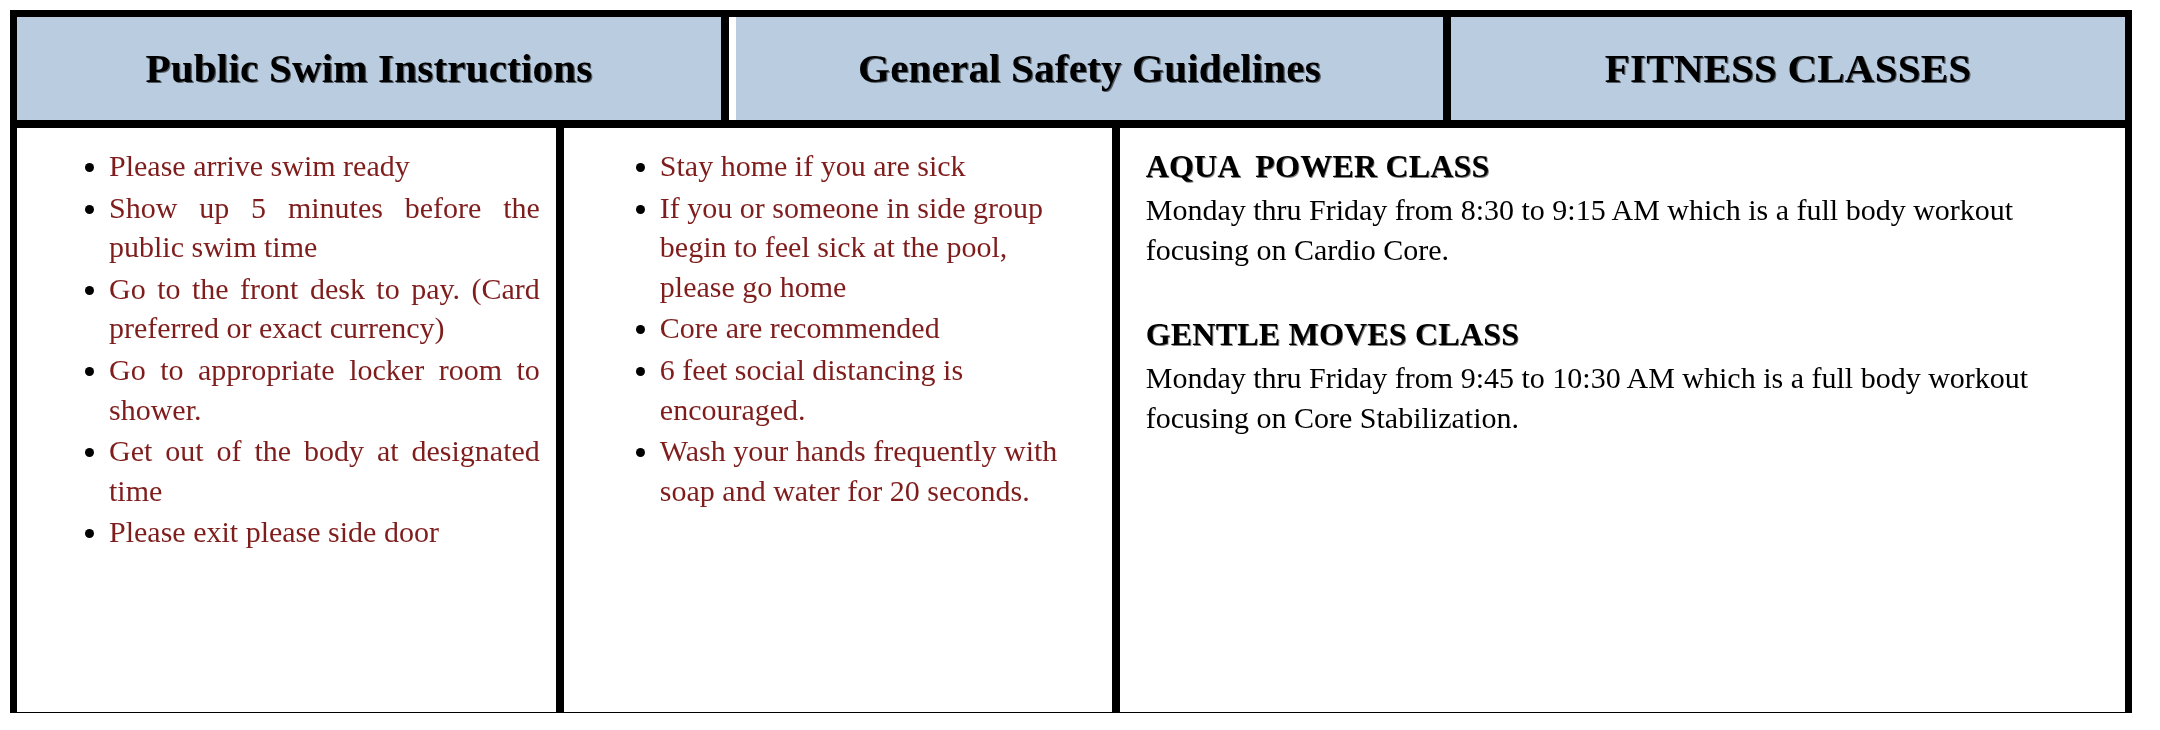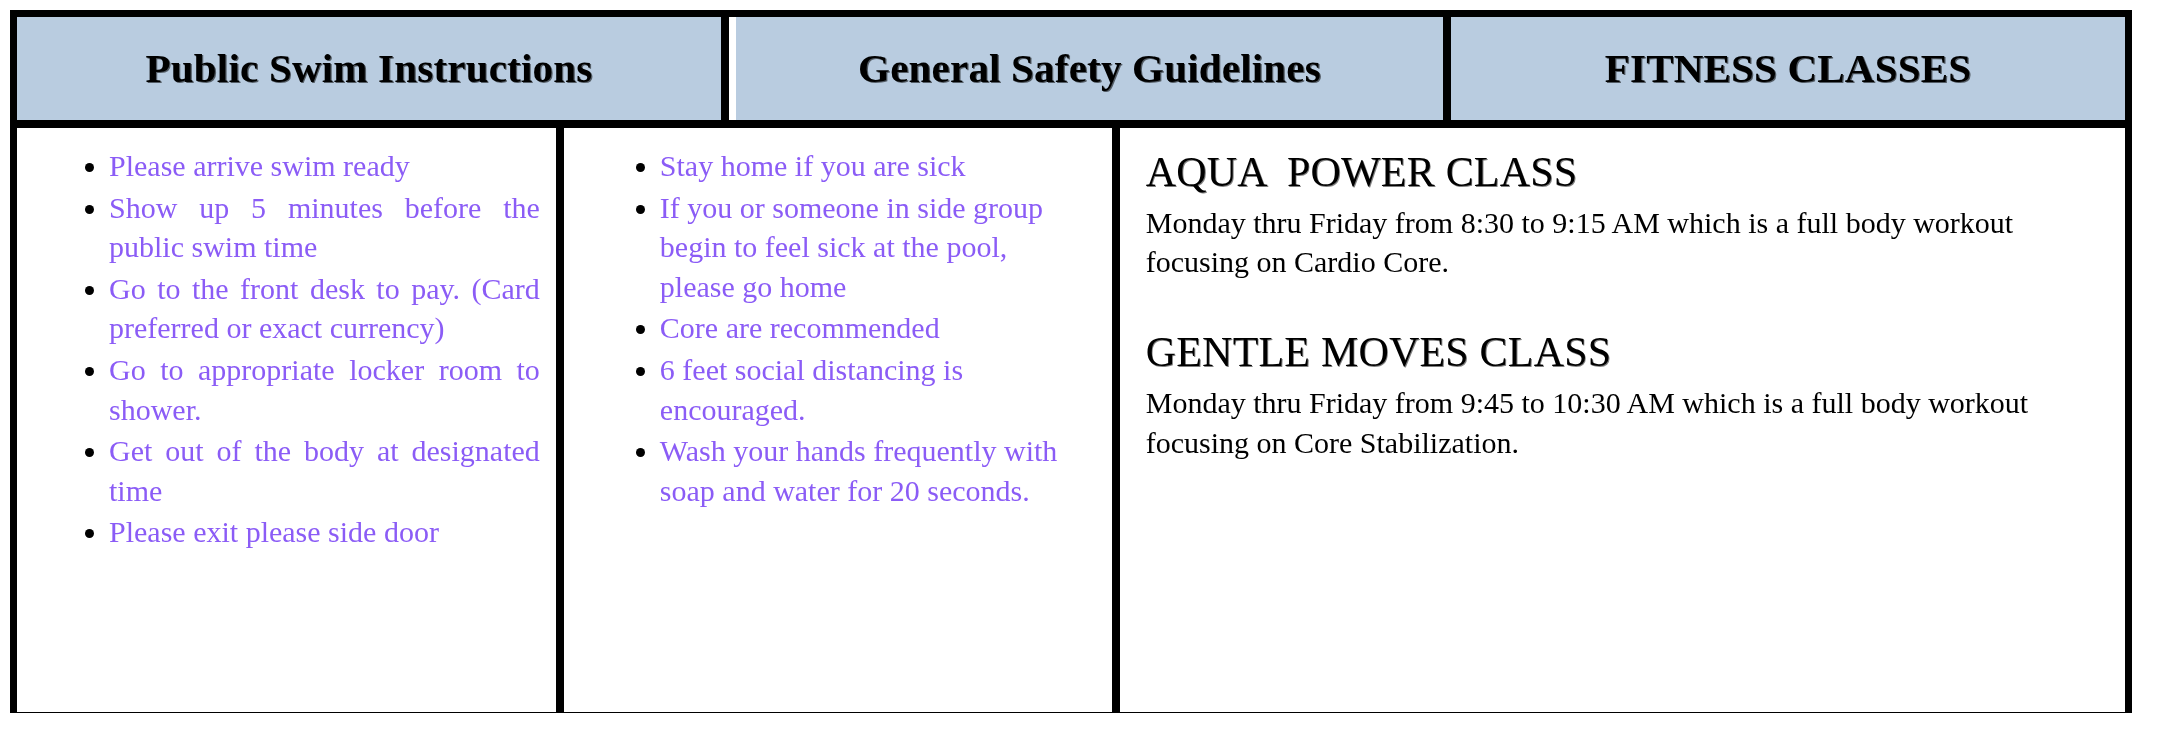--- a/index.html
+++ b/index.html
@@ -99,21 +99,21 @@
     list-style: none;
     margin: 0;
     padding: 0;
   }
   ul.bullets li {
     position: relative;
     padding-left: 46px;
     margin: 0 0 2px 0;
     font-size: 30px;
     line-height: 1.32;
-    color: #8b5cf6;
+    color: #7f1d1d;
   }
   ul.bullets li::before {
     content: "";
     position: absolute;
     left: 22px;
     top: 17px;
     width: 9px;
     height: 9px;
     border-radius: 50%;
     background: #000000;
@@ -124,22 +124,22 @@
   .bc-1 ul.bullets { padding-left: 34px; padding-right: 6px; }
   .bc-2 ul.bullets { padding-left: 22px; padding-right: 30px; }
 
   
   .list-justify li { hyphens: none; }
 
   
   .class-block { margin: 0 0 44px 0; }
   .class-block:last-child { margin-bottom: 0; }
   .class-name {
-    font-weight: normal;
-    font-size: 42px;
+    font-weight: bold;
+    font-size: 32px;
     line-height: 1.25;
     margin: 0 0 4px 0;
     letter-spacing: 0.2px;
     white-space: pre;
     text-shadow: 0.9px 0.9px 0 rgba(0,0,0,0.5);
   }
   .class-desc {
     font-size: 30px;
     line-height: 1.33;
     margin: 0;

